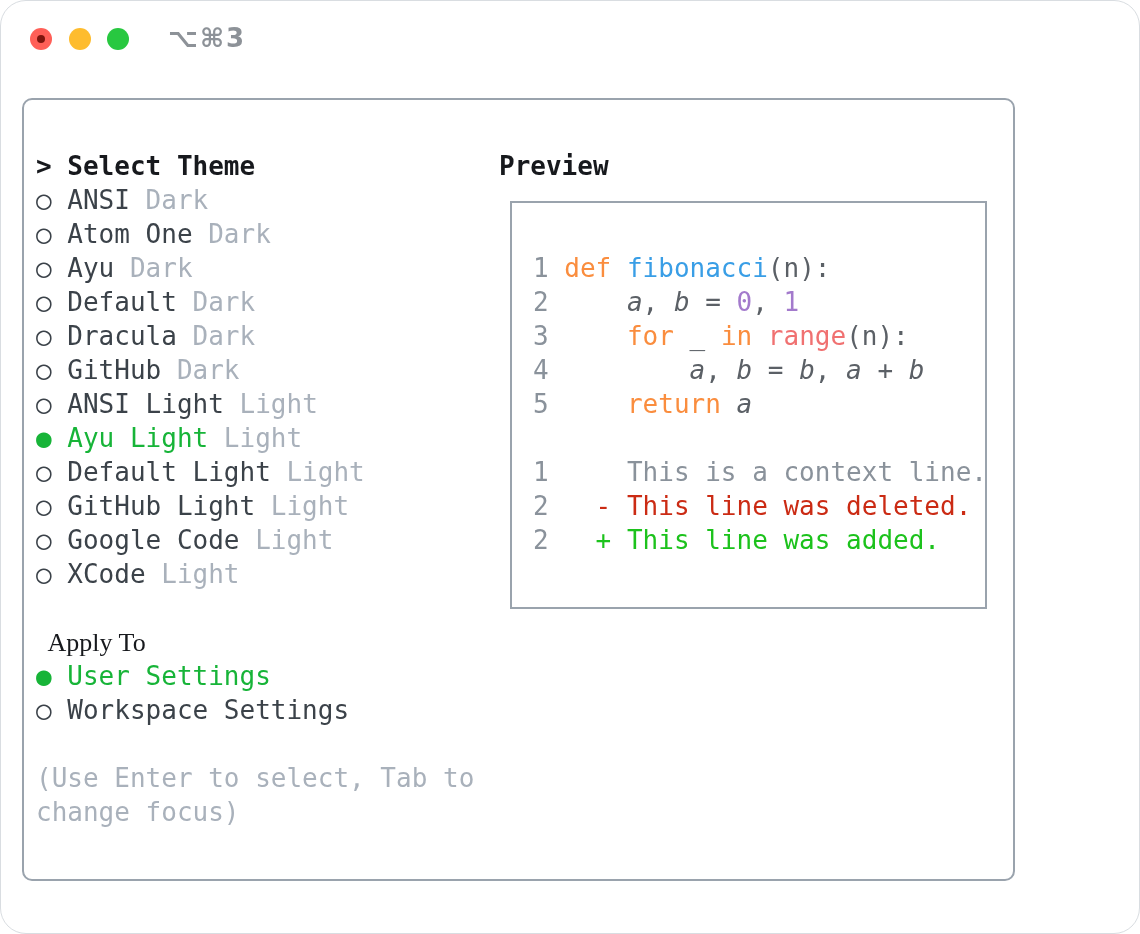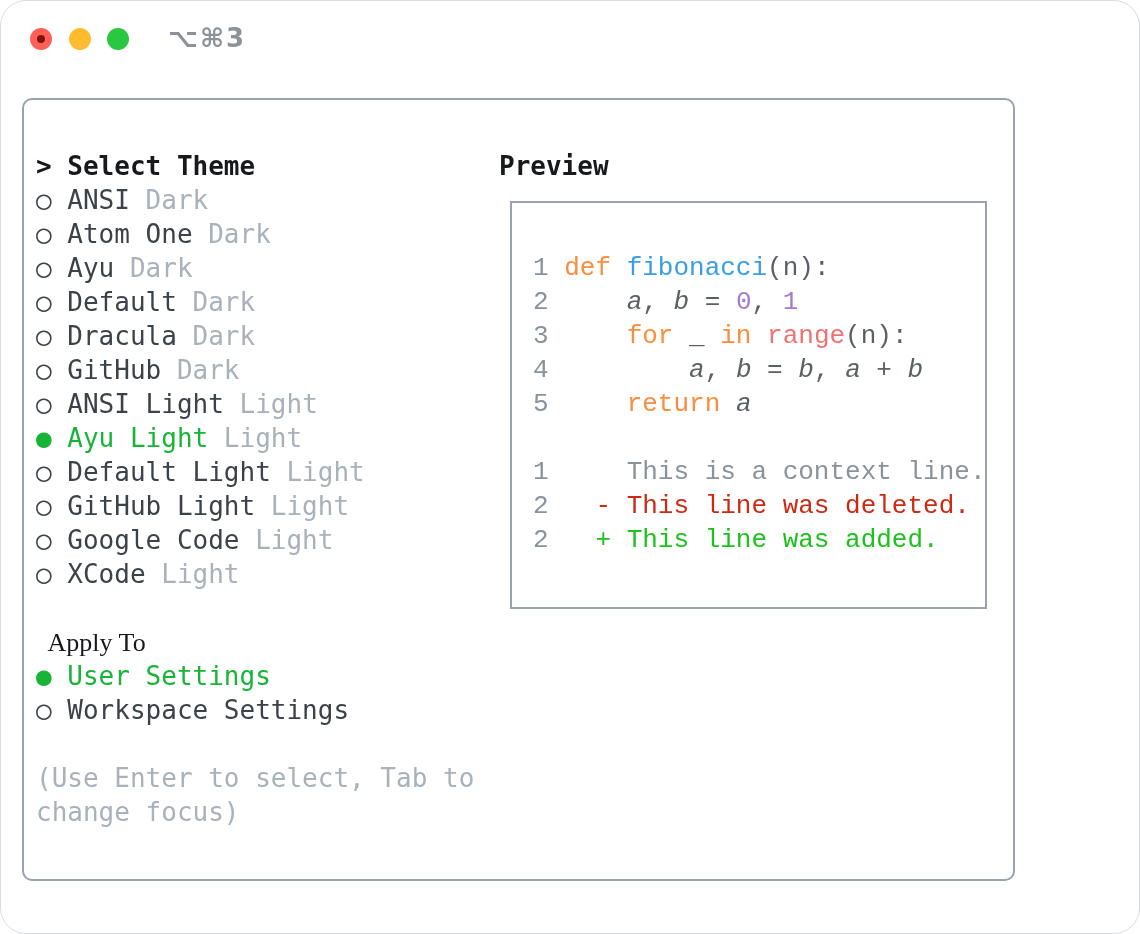--- a/index.html
+++ b/index.html
@@ -39,21 +39,21 @@
   .row  { height:34px; }
 
   #left-col { left:35px; top:148px; }
   #preview-title { left:498px; top:148px; font-weight:700; color:var(--black); }
   .preview-box {
     position:absolute; left:509px; top:200px;
     width:477px; height:408px;
     border:2px solid var(--border);
     background:#fff;
   }
-  #code-col { left:532px; top:250px;font-family:Liberation Mono, monospace; }
+  #code-col { left:532px; top:250px; }
 
   
   .hdr     { font-weight:700; color:var(--black); }
   .item    { color:var(--text); }
   .variant { color:var(--muted); }
   .sel     { color:var(--green); }
   .blackreg{ color:var(--black);font-family:Liberation Serif, serif; }
   .hint    { color:var(--muted); }
 
   

